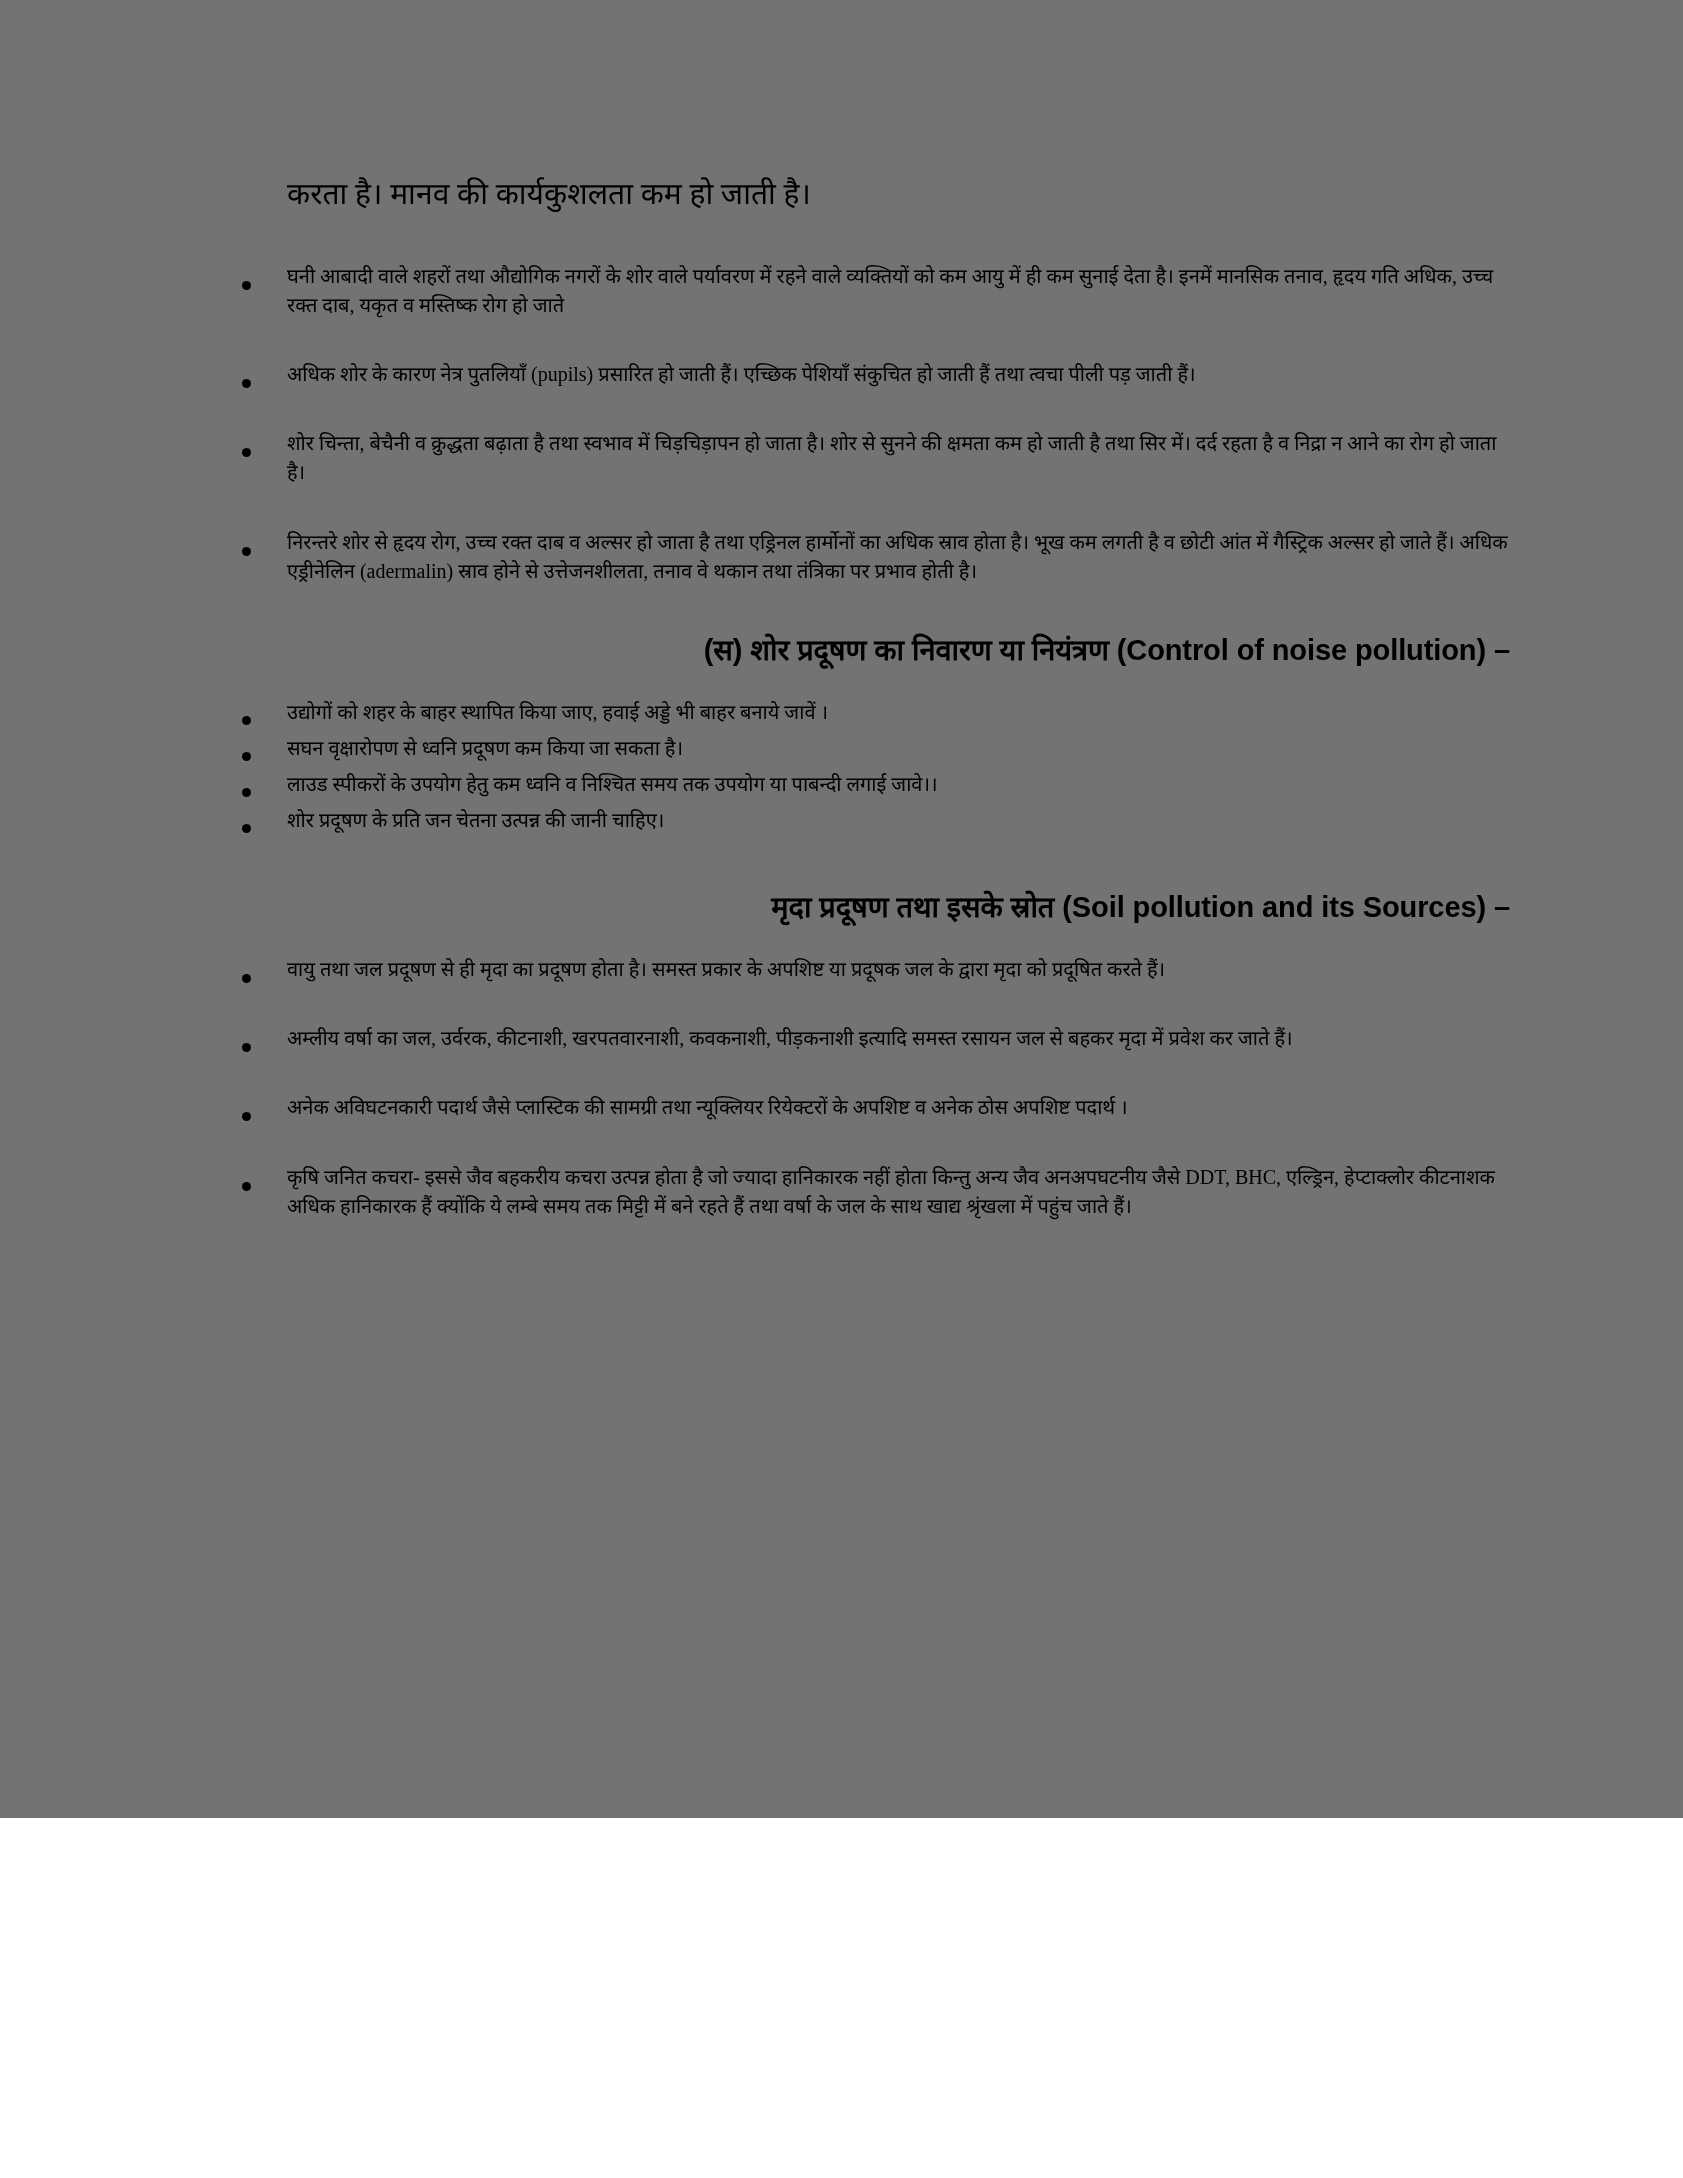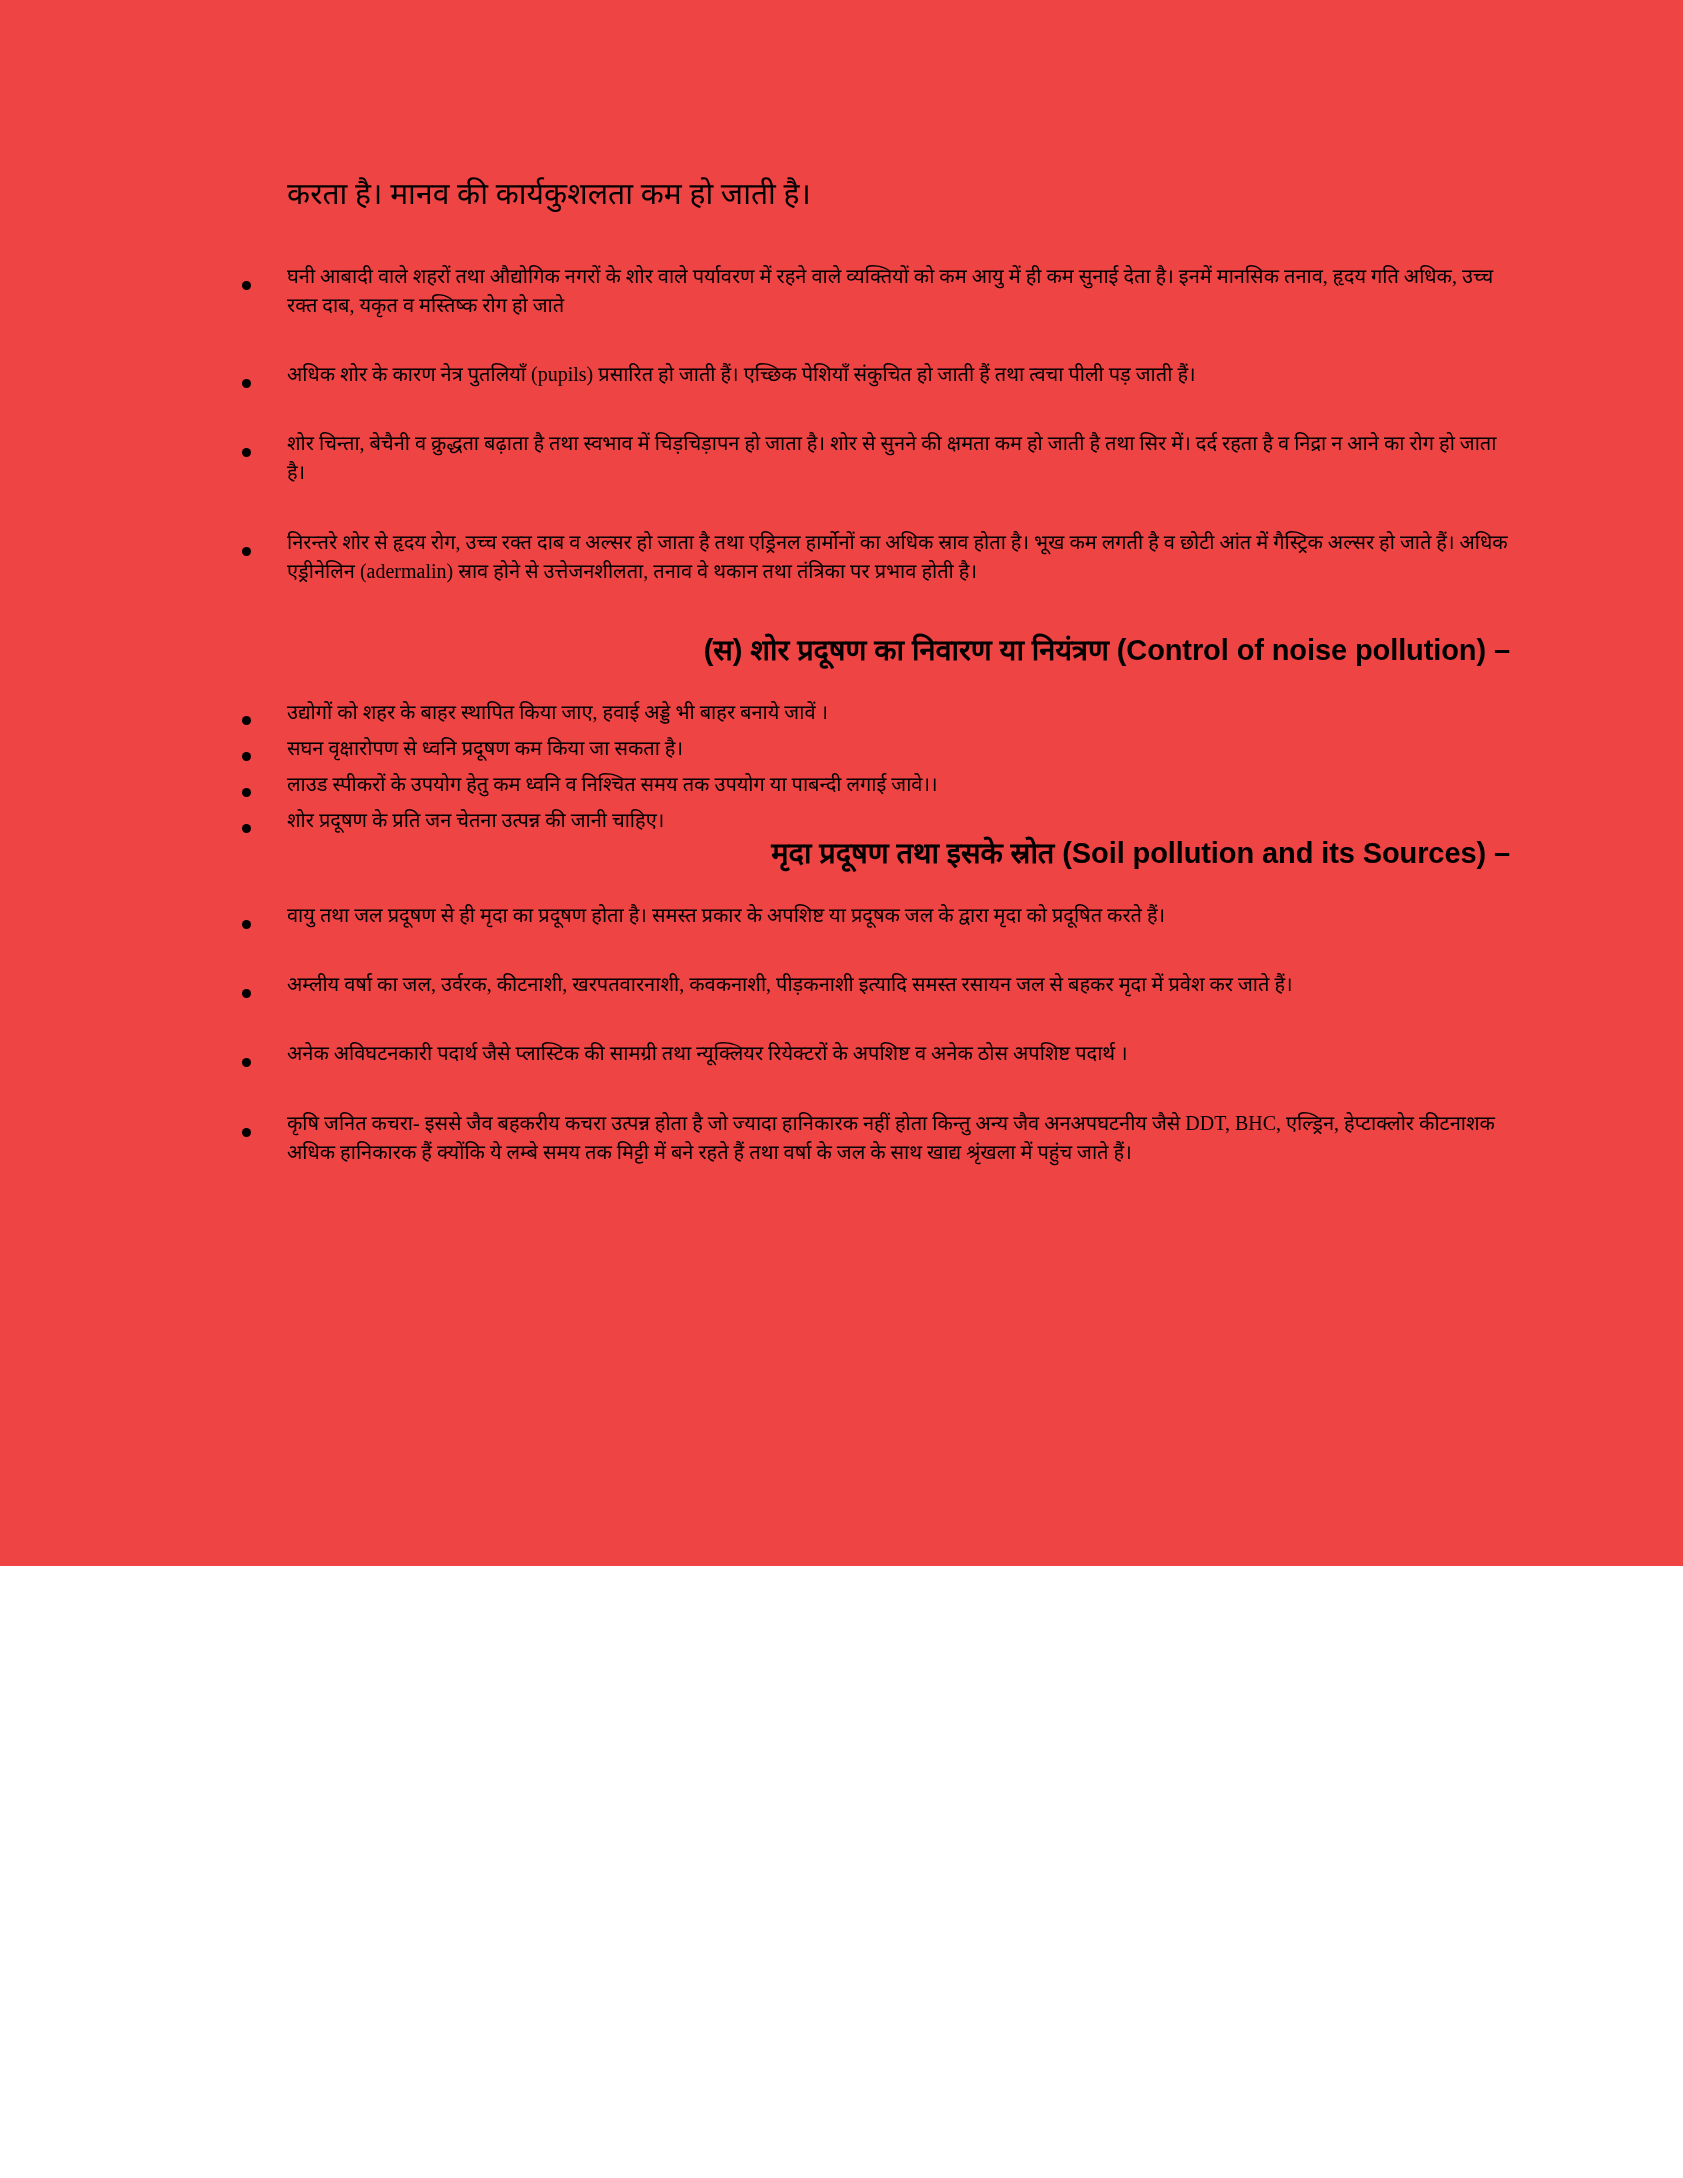--- a/index.html
+++ b/index.html
@@ -11,22 +11,22 @@
   body {
     width: 1683px;
     height: 2178px;
     font-family: "Liberation Serif", "DejaVu Serif", serif;
     color: #000000;
     -webkit-font-smoothing: antialiased;
   }
   .page {
     position: relative;
     width: 1683px;
-    height: 1566px;
-    background: #ef4444;
+    height: 1818px;
+    background: #737373;
     box-sizing: border-box;
     padding: 173px 173px 0 188px;
   }
 
   
   .cont-para {
     font-size: 30px;
     line-height: 1.42;
     margin: 0 0 46px 0;
     padding-left: 99px;
@@ -72,21 +72,21 @@
     font-family: "Liberation Sans", "DejaVu Sans", sans-serif;
     font-weight: bold;
     font-size: 29px;
     line-height: 1.3;
     margin: 0 0 28px 0;
     padding-left: 0;
     letter-spacing: -0.1px;
     text-align: right;
   }
   .sec-head.first { margin-top: 46px; }
-  .sec-head.second { }
+  .sec-head.second { margin-top: 54px; }
 </style>
 </head>
 <body>
 
 <div class="page">
 
   <p class="cont-para">करता है। मानव की कार्यकुशलता कम हो जाती है।</p>
 
   <ul class="blist">
     <li>घनी आबादी वाले शहरों तथा औद्योगिक नगरों के शोर वाले पर्यावरण में रहने वाले व्यक्तियों को कम आयु में ही कम सुनाई देता है। इनमें मानसिक तनाव, हृदय गति अधिक, उच्च रक्त दाब, यकृत व मस्तिष्क रोग हो जाते</li>

